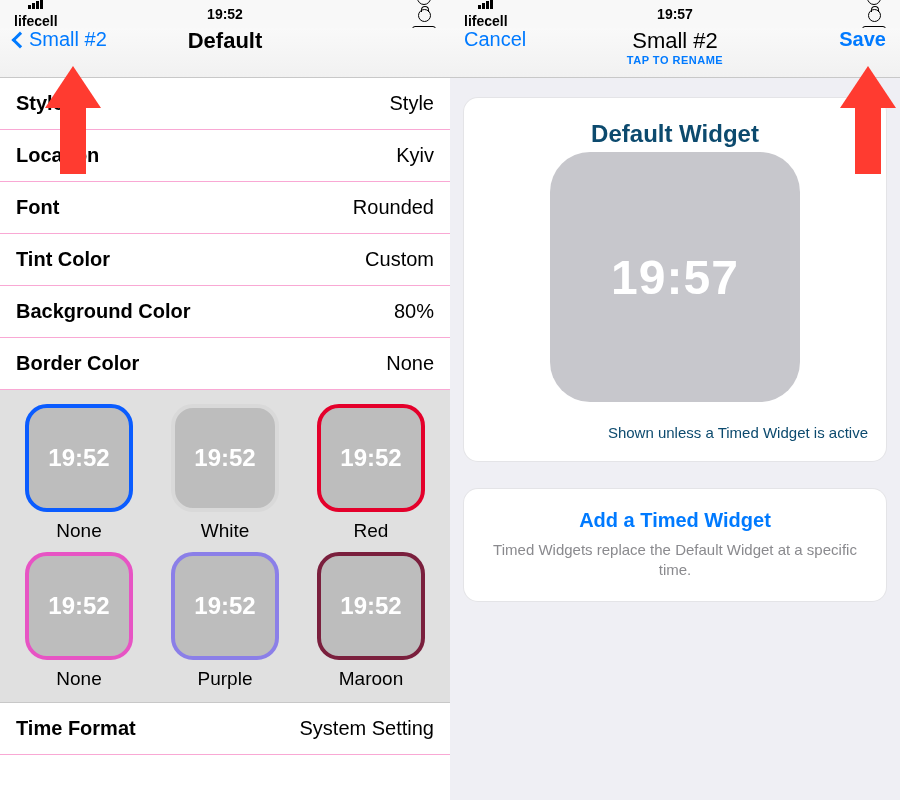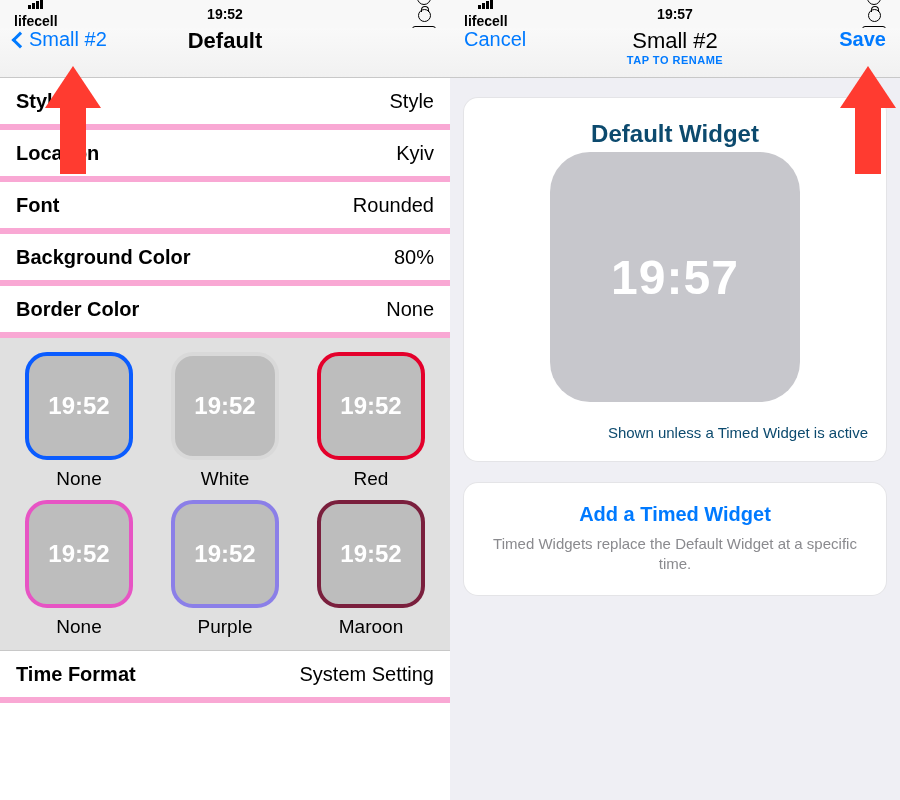--- a/index.html
+++ b/index.html
@@ -22,37 +22,37 @@
   .rot::after{content:"";position:absolute;width:5px;height:5px;border-top:1.2px solid #000;border-right:1.2px solid #000;top:-1px;right:3px;transform:rotate(20deg);}
   
   .nav { height:50px; background:linear-gradient(#f9f9f9,#f1f1f1); border-bottom:1px solid #c8c8c8; display:flex; align-items:flex-start; justify-content:space-between; padding:0 14px; position:relative;}
   .nav .title { position:absolute; left:50%; transform:translateX(-50%); font-size:22px; font-weight:700; text-align:center;}
   .nav .title .sub { display:block; font-size:11px; font-weight:600; color:#007aff; letter-spacing:0.5px;}
   .nav .btn { font-size:20px; color:#007aff; display:flex; align-items:center; gap:3px; font-weight:500;}
   .nav .btn.save { font-weight:700;}
   .chevron{width:12px;height:12px;border-left:3px solid #007aff;border-bottom:3px solid #007aff;transform:rotate(45deg);}
   
   .rows { }
-  .row { height:52px; border-bottom:6px solid #f9a8d4; display:flex; align-items:center; justify-content:space-between; padding:0 16px; font-size:20px;}
+  .row { height:52px; border-bottom:1px solid #f9a8d4; display:flex; align-items:center; justify-content:space-between; padding:0 16px; font-size:20px;}
   .row .label { font-weight:700;}
   .row .value { color:#000; font-weight:400;}
   
   .grid { background:#e0e0e0; padding:14px 10px 12px; display:grid; grid-template-columns:repeat(3,1fr); gap:10px 8px; border-bottom:1px solid #c8c8c8;}
   .swatch { display:flex; flex-direction:column; align-items:center; gap:8px;}
   .tile { width:108px; height:108px; border-radius:22px; background:#bdbdbd; display:flex; align-items:center; justify-content:center; border:4px solid transparent;}
   .tile span { color:#fff; font-size:24px; font-weight:600;}
   .swatch .name { font-size:19px; font-weight:400;}
   
   .scroll2 { background:#efeff4; height:calc(100% - 78px); padding:20px 14px;}
   .card { background:#fff; border-radius:14px; padding:22px 18px 20px; box-shadow:0 0 0 1px #e4e4e7;}
   .card h2 { color:#0c4a6e; font-size:24px; font-weight:700; text-align:center; margin-bottom:4px;}
   .preview { width:250px;height:250px;margin:0 auto;border-radius:40px;background:#c7c7cc;display:flex;align-items:center;justify-content:center;}
   .preview span { color:#fff; font-size:48px; font-weight:600; letter-spacing:1px;}
   .caption { text-align:right; font-size:15px; color:#0c4a6e; margin-top:22px;}
-  .card2 { margin-top:22px; background:#fff;border-radius:14px;padding:20px 24px;box-shadow:0 0 0 1px #e4e4e7;text-align:center;}
+  .card2 { margin-top:28px; background:#fff;border-radius:14px;padding:20px 24px;box-shadow:0 0 0 1px #e4e4e7;text-align:center;}
   .card2 h3 { color:#007aff; font-size:20px; font-weight:700; margin-bottom:8px;}
   .card2 p { color:#8a8a8e; font-size:15px; line-height:1.35;}
   
   .arrow { position:absolute; width:46px; height:100px; pointer-events:none;}
   .arrow .head {width:0;height:0;border-left:28px solid transparent;border-right:28px solid transparent;border-bottom:42px solid #ff3b30;margin-left:-5px;}
   .arrow .shaft {width:26px;height:66px;background:#ff3b30;margin:0 auto;}
   #arrow1 { top:66px; left:50px;}
   #arrow2 { top:66px; left:845px;}
 </style>
 </head>
@@ -93,20 +93,24 @@
         </div>
         <div class="row">
           <span class="label">Location</span>
           <span class="value">Kyiv</span>
         </div>
         <div class="row">
           <span class="label">Font</span>
           <span class="value">Rounded</span>
         </div>
         <div class="row">
+          <span class="label">Tint Color</span>
+          <span class="value">Custom</span>
+        </div>
+        <div class="row">
           <span class="label">Background Color</span>
           <span class="value">80%</span>
         </div>
         <div class="row">
           <span class="label">Border Color</span>
           <span class="value">None</span>
         </div>
       </div>
     <div class="grid" id="grid-left">
         <div class="swatch">

